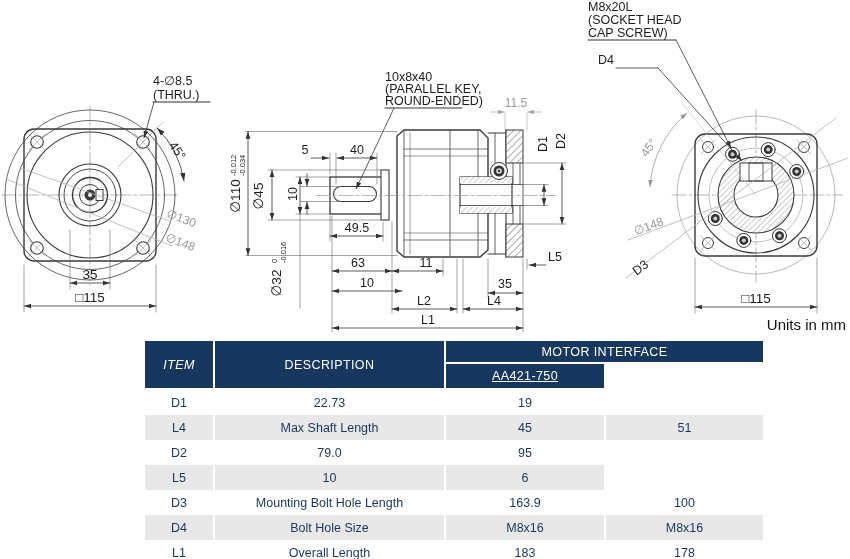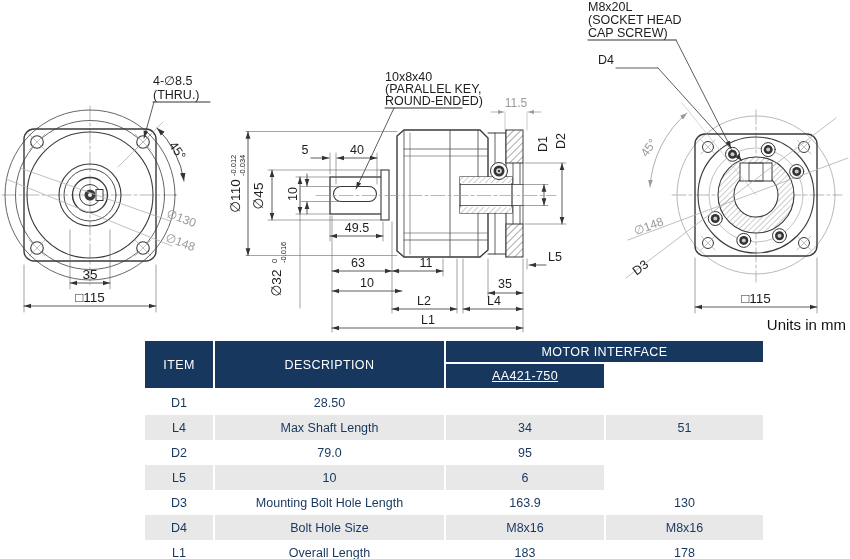--- a/index.html
+++ b/index.html
@@ -11,21 +11,21 @@
   .toltxt{font-size:7.5px;fill:#1d1d1d;}
   .notetxt{font-size:12.5px;fill:#1d1d1d;}
   .graytxt{font-size:12px;fill:#999;}
   .units{font-size:15px;fill:#111;}
   
   .spec-table{position:absolute;left:145px;top:341px;width:618px;}
   .thead{display:grid;grid-template-columns:68px 229px 158px 157px;grid-template-rows:21px 24px;
          gap:2px;background:#fff;}
   .th{background:#17375E;color:#fff;display:flex;align-items:center;justify-content:center;
       font-size:12.5px;letter-spacing:.4px;}
-  .th.item{grid-row:1/3;grid-column:1;}
+  .th.item{grid-row:1/3;grid-column:1;font-style:italic;}
   .th.desc{grid-row:1/3;grid-column:2;}
   .th.motor{grid-row:1;grid-column:3/5;}
   .th.c1{grid-row:2;grid-column:3;text-decoration:underline;}
   .th.c2{grid-row:2;grid-column:4;margin-top:32px;}
   .tbody{margin-top:2px;}
   .trow{display:grid;grid-template-columns:68px 229px 158px 157px;gap:2px;background:#fff;height:25px;}
   .td{display:flex;align-items:center;justify-content:center;font-size:12.5px;color:#17375E;background:#fff;}
   .trow.alt .td{background:#E8E8E8;}
 </style>
 </head>
@@ -434,43 +434,44 @@
   <div class="thead">
     <div class="th item">ITEM</div>
     <div class="th desc">DESCRIPTION</div>
     <div class="th motor">MOTOR INTERFACE</div>
     <div class="th c1">AA421-750</div>
     <div class="th c2">BL110-748</div>
   </div>
   <div class="tbody">
     <div class="trow">
       <div class="td">D1</div>
-      <div class="td">28.50</div>
+      <div class="td">22.73</div>
+      <div class="td">19</div>
     </div>
     <div class="trow alt">
       <div class="td">L4</div>
       <div class="td">Max Shaft Length</div>
-      <div class="td">34</div>
+      <div class="td">45</div>
       <div class="td">51</div>
     </div>
     <div class="trow">
       <div class="td">D2</div>
       <div class="td">79.0</div>
       <div class="td">95</div>
     </div>
     <div class="trow alt">
       <div class="td">L5</div>
       <div class="td">10</div>
       <div class="td">6</div>
     </div>
     <div class="trow">
       <div class="td">D3</div>
       <div class="td">Mounting Bolt Hole Length</div>
       <div class="td">163.9</div>
-      <div class="td">130</div>
+      <div class="td">100</div>
     </div>
     <div class="trow alt">
       <div class="td">D4</div>
       <div class="td">Bolt Hole Size</div>
       <div class="td">M8x16</div>
       <div class="td">M8x16</div>
     </div>
     <div class="trow">
       <div class="td">L1</div>
       <div class="td">Overall Length</div>

